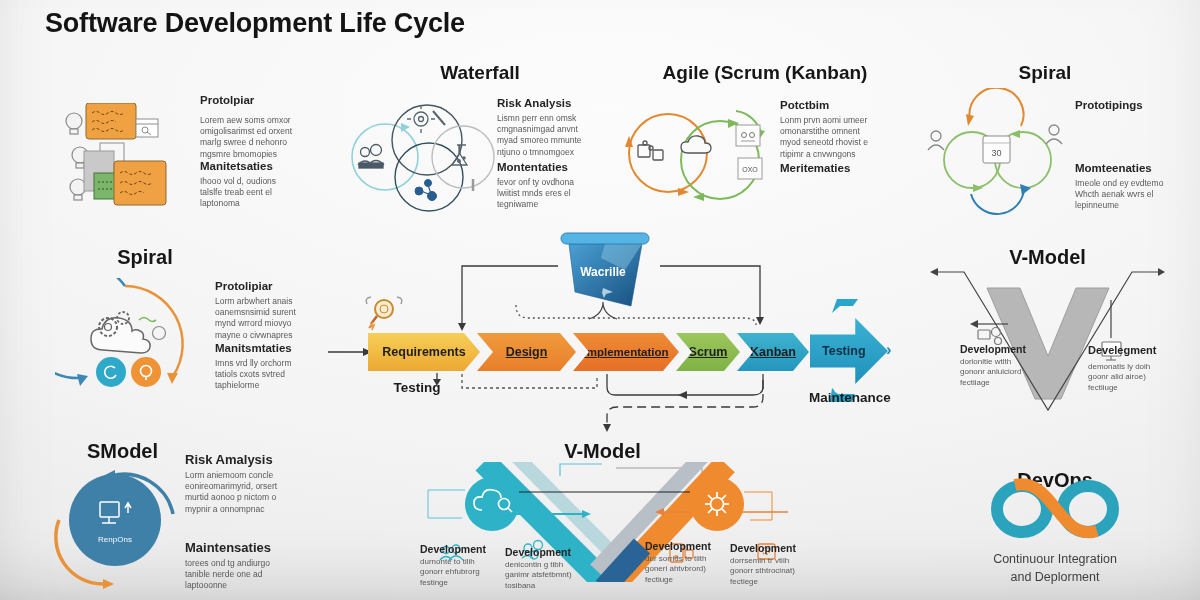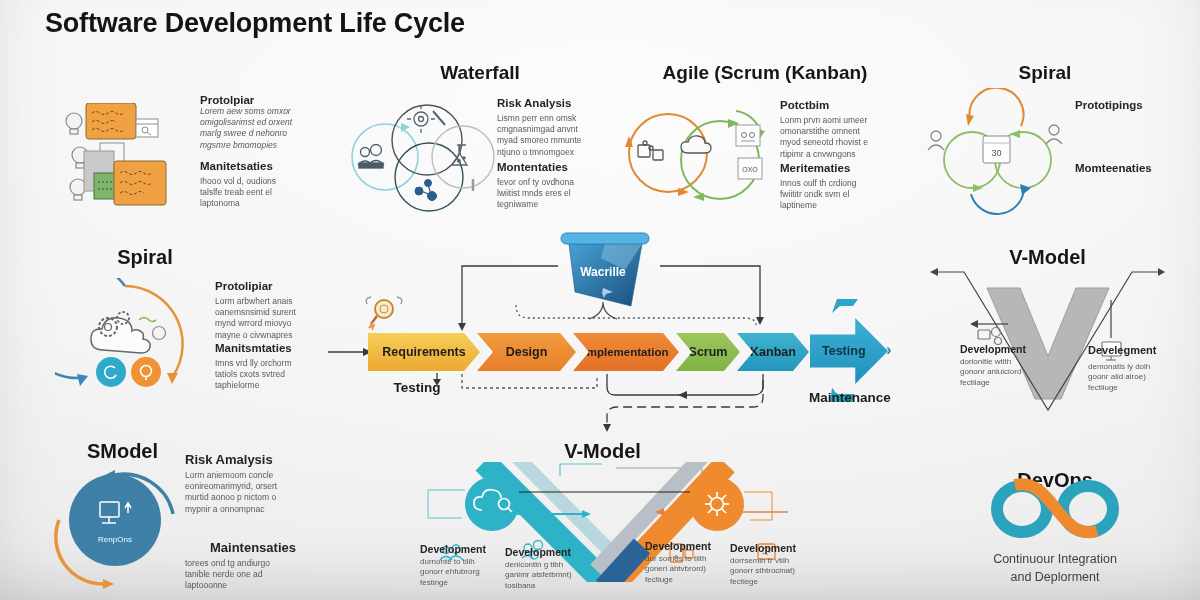--- a/index.html
+++ b/index.html
@@ -11,21 +11,21 @@
   .title{font-weight:700;font-size:27px;color:#141414;letter-spacing:-0.2px;}
   .h2{font-weight:700;font-size:19px;color:#161616;text-align:center;}
   .h2b{font-size:20px;}
   .h3{font-weight:700;font-size:11.5px;color:#242424;}
   .h3b{font-weight:700;font-size:13px;color:#242424;}
   .body{font-size:8.5px;color:#5a5a5a;line-height:1.32;white-space:pre-line;width:112px;}
   .body2{font-size:8px;color:#5a5a5a;line-height:1.3;white-space:pre-line;width:86px;}
   .chev{height:38px;display:flex;align-items:center;justify-content:center;
     font-weight:700;font-size:12.5px;color:#1e1e1e;filter:drop-shadow(0 1px 1px rgba(0,0,0,.25));}
   .chev-first{clip-path:polygon(0 0, calc(100% - 16px) 0, 100% 50%, calc(100% - 16px) 100%, 0 100%);}
-  .chev-mid{clip-path:polygon(0 0, calc(100% - 16px) 0, 100% 50%, calc(100% - 16px) 100%, 0 100%, 16px 50%);}
+  .chev-mid{clip-path:polygon(0 0, calc(100% - 16px) 0, 100% 50%, calc(100% - 16px) 100%, 0 100%, 16px 50%);text-decoration:underline;}
   .bigarrow{clip-path:polygon(0 25%, 58% 25%, 58% 0, 100% 50%, 58% 100%, 58% 75%, 0 75%);
     background:linear-gradient(180deg,#3ab1d4,#2191bb);display:flex;align-items:center;
     font-weight:700;font-size:12.5px;color:#103043;padding-left:12px;box-sizing:border-box;}
   .lbl-bold{font-weight:700;font-size:13.5px;color:#1c1c1c;text-align:center;}
   .caption{font-size:12.5px;color:#3f3f3f;text-align:center;white-space:pre-line;line-height:1.45;}
   svg{display:block;}
 </style>
 </head>
 <body>
 
@@ -51,21 +51,21 @@
     <rect x="54" y="58" width="52" height="44" rx="3" fill="#efa143" stroke="#8a6a30"></rect>
     <path d="M60,70 q4,-3 8,0 t8,0 t8,0 t8,0 M60,80 q4,-3 8,0 t8,0 t8,0 t8,0 M60,90 q4,-3 8,0 t8,0 t8,0" stroke="#6d4516" fill="none" stroke-width="1" stroke-dasharray="3,2"></path>
     <g>
       <rect x="76" y="16" width="22" height="18" fill="#ffffff" stroke="#8d8d8d"></rect>
       <line x1="76" y1="21" x2="98" y2="21" stroke="#8d8d8d"></line>
       <circle cx="85" cy="27" r="3" fill="none" stroke="#8d8d8d"></circle>
         <line x1="87" y1="29" x2="91" y2="32" stroke="#8d8d8d"></line>
     </g>
   </svg>
   <div class="abs h3" style="left:200px;top:94px;">Protolpiar</div>
-  <div class="abs body" style="left:200px;top:106px;font-style:italic;">Lorem aew soms omxor
+  <div class="abs body" style="left:200px;top:115px;">Lorem aew soms omxor
 omigolisarimst ed orxent
 marlg swree d nehonro
 mgsmre bmomopies</div>
   <div class="abs h3" style="left:200px;top:160px;text-align:right;">Manitetsaties</div>
   <div class="abs body" style="left:200px;top:176px;">Ihooo vol d, oudions
 talslfe treab eent el
 laptonoma</div>
 
   <div class="abs h2" style="left:360px;top:62px;width:240px;">Waterfall</div>
   <svg class="abs" style="left:345px;top:95px;" width="150" height="118" viewBox="0 0 150 118">
@@ -137,23 +137,20 @@
       <rect x="118" y="63" width="24" height="21" fill="#fdfdfd" stroke="#999"></rect>
       <text x="130" y="77" font-size="7" fill="#555" text-anchor="middle" font-family="Liberation Sans, sans-serif">OXO</text>
     </g>
   </svg>
   <div class="abs h3" style="left:780px;top:99px;">Potctbim</div>
   <div class="abs body" style="left:780px;top:115px;">Lonm prvn aomi umeer
 omonarstithe omnent
 myod seneotd rhovist e
 rtipimr a cnvwngons</div>
   <div class="abs h3" style="left:780px;top:162px;">Meritematies</div>
-  <div class="abs body" style="left:780px;top:178px;">Innos oulf th crdiong
-fwiititr ondk svm el
-laptineme</div>
 
   <div class="abs h2" style="left:950px;top:62px;width:190px;">Spiral</div>
   <svg class="abs" style="left:925px;top:88px;" width="145" height="127" viewBox="0 0 145 127">
     <circle cx="47" cy="72" r="28" fill="none" stroke="#8cbf6a" stroke-width="1.8"></circle>
     <circle cx="98" cy="72" r="28" fill="none" stroke="#8cbf6a" stroke-width="1.8"></circle>
     <polygon points="48,96 48,104 58,100" fill="#8cbf6a"></polygon>
     <polygon points="95,42 95,50 85,46" fill="#8cbf6a"></polygon>
     <path d="M45,32 A27,27 0 1 1 96,38" fill="none" stroke="#e2882f" stroke-width="2"></path>
     <polygon points="41,26 49,28 43,38" fill="#e2882f"></polygon>
     <path d="M46,106 A27,27 0 0 0 99,101" fill="none" stroke="#2f7fb5" stroke-width="2"></path>
@@ -165,20 +162,23 @@
         <path d="M121,56 q8,-10 16,0"></path>
     </g>
     <g>
       <rect x="58" y="48" width="27" height="27" rx="2" fill="#fdfdfd" stroke="#8a8a8a"></rect>
       <line x1="58" y1="55" x2="85" y2="55" stroke="#bbb"></line>
       <text x="71.5" y="68" font-size="9" fill="#555" text-anchor="middle" font-family="Liberation Sans, sans-serif">30</text>
     </g>
   </svg>
   <div class="abs h3" style="left:1075px;top:99px;">Prototipings</div>
   <div class="abs h3" style="left:1075px;top:162px;">Momteenaties</div>
+  <div class="abs body" style="left:1075px;top:178px;">Imeole ond ey evdtemo
+Whcth aenak wvrs el
+lepinneume</div>
 
   <div class="abs h2 h2b" style="left:60px;top:246px;width:170px;">Spiral</div>
   <svg class="abs" style="left:55px;top:278px;" width="150" height="140" viewBox="0 0 150 140">
     <path d="M70,8 A58,58 0 1 0 26,100" fill="none" stroke="#3a87b8" stroke-width="2.5"></path>
     <polygon points="22,96 33,98 25,108" fill="#3a87b8"></polygon>
     <path d="M70,8 A58,58 0 0 1 118,98" fill="none" stroke="#e8923a" stroke-width="2.5"></path>
     <polygon points="112,95 123,95 117,106" fill="#e8923a"></polygon>
     <path d="M48,72 q-12,0 -12,-11 q0,-11 11,-10 q3,-13 17,-11 q13,2 13,13 q2,-2 6,-1 q7,2 5,9 q8,1 7,8 q-1,6 -9,6 z" stroke="#666" fill="#fbfbfb" stroke-width="1.5"></path>
     <g stroke="#666" fill="none">
       <circle cx="53" cy="49" r="9" stroke-dasharray="3,2" stroke-width="2"></circle>
@@ -325,21 +325,21 @@
         <line x1="57" y1="61" x2="71" y2="61"></line>
       <path d="M80,46 l3,-5 3,5 M83,41 v10"></path>
     </g>
     <text x="70" y="80" font-size="8" fill="#ffffff" opacity="0.95" text-anchor="middle" font-family="Liberation Sans, sans-serif">RenpOns</text>
   </svg>
   <div class="abs h3 h3b" style="left:185px;top:452px;">Risk Amalysis</div>
   <div class="abs body" style="left:185px;top:470px;">Lorm aniemoom concle
 eonireomarimyrid, orsert
 murtid aonoo p nictom o
 mypnir a onnompnac</div>
-  <div class="abs h3 h3b" style="left:185px;top:540px;margin-left:25px;">Maintensaties</div>
+  <div class="abs h3 h3b" style="left:185px;top:540px;">Maintensaties</div>
   <div class="abs body" style="left:185px;top:558px;">torees ond tg andiurgo
 tanible nerde one ad
 laptooonne</div>
 
   <div class="abs h2 h2b" style="left:520px;top:440px;width:165px;">V-Model</div>
   <svg class="abs" style="left:420px;top:462px;" width="370" height="120" viewBox="0 0 370 120">
     <polyline points="182,2 140,2 140,14" stroke="#5bc2d6" stroke-width="1.2" fill="none"></polyline>
     <polyline points="196,6 282,6 282,14" stroke="#999" stroke-width="1" fill="none"></polyline>
     <polyline points="45,28 8,28 8,56 42,56" stroke="#5bc2d6" stroke-width="1" fill="none"></polyline>
     <polyline points="324,30 352,30 352,58 330,58" stroke="#ef8a2f" stroke-width="1" fill="none"></polyline>

